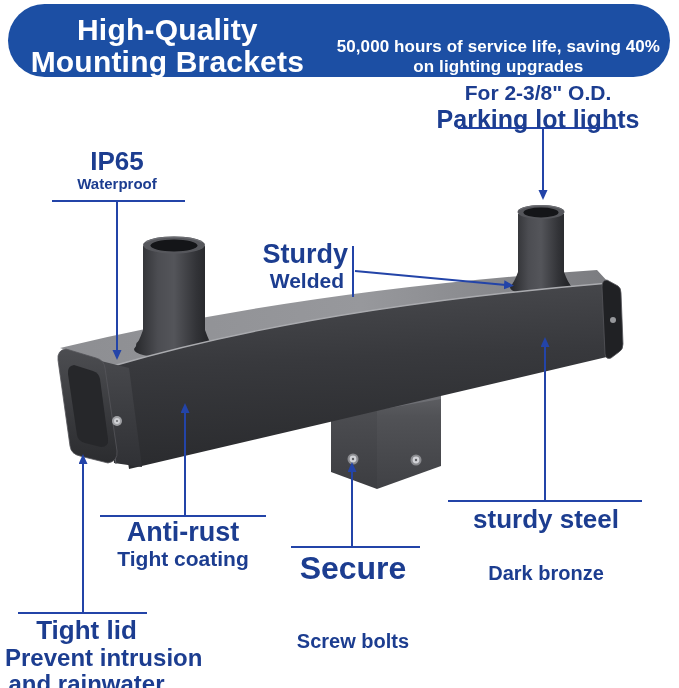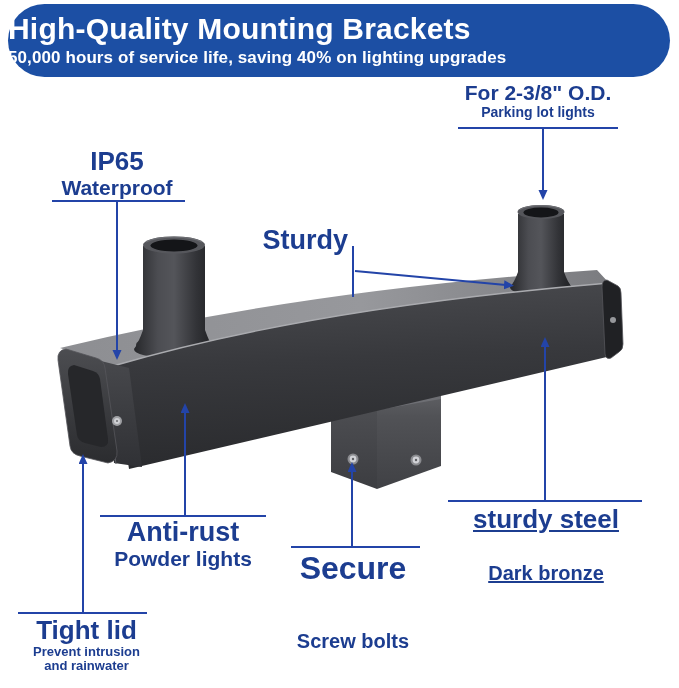--- a/index.html
+++ b/index.html
@@ -9,47 +9,47 @@
   }
   html,body{margin:0;padding:0;background:#ffffff;}
   .stage{
     position:relative;width:679px;height:688px;background:#ffffff;overflow:hidden;
     font-family:"Liberation Sans",sans-serif;
   }
   
   .banner{
     position:absolute;left:8px;top:4px;width:662px;height:73px;
     background:var(--banner-bg);border-radius:37px;
-    display:flex;flex-direction:column;align-items:flex-start;justify-content:center;
+    display:flex;flex-direction:row;align-items:flex-end;justify-content:center;
     color:#ffffff;text-align:center;
   }
   .banner-title{font-size:30px;font-weight:bold;line-height:1.05;letter-spacing:.2px;}
   .banner-subtitle{font-size:17px;font-weight:600;margin-top:4px;letter-spacing:.1px;}
   
   .art{position:absolute;left:0;top:0;}
   .leader{stroke:var(--leader-line);stroke-width:2;fill:none;}
   .arrhead{fill:var(--leader-line);}
   
   .label{position:absolute;color:var(--callout-text);text-align:center;font-weight:bold;line-height:1.12;}
   .label .l1{white-space:nowrap;}
   .label .l2,.label .l3{white-space:nowrap;}
   .pole-fit{left:426px;top:81px;width:224px;}
-  .pole-fit .l1{font-size:21px;} .pole-fit .l2{font-size:14px;}
+  .pole-fit .l1{font-size:21px;} .pole-fit .l2{font-size:25px;}
   .waterproof{left:38px;top:147px;width:158px;}
-  .waterproof .l1{font-size:26px;} .waterproof .l2{font-size:21px;}
-  .welded{left:238px;top:225px;width:110px;text-align:right;}
+  .waterproof .l1{font-size:26px;} .waterproof .l2{font-size:15px;}
+  .welded{left:238px;top:239px;width:110px;text-align:right;}
   .welded .l1{font-size:27px;} .welded .l2{font-size:21px;padding-right:4px;}
   .coating{left:93px;top:517px;width:180px;}
   .coating .l1{font-size:27px;} .coating .l2{font-size:21px;}
   .bolts{left:277px;top:551px;width:152px;}
   .bolts .l1{font-size:32px;} .bolts .l2{font-size:20px;margin-top:43px;}
-  .steel{left:450px;top:505px;width:192px;text-decoration:underline;}
+  .steel{left:450px;top:505px;width:192px;}
   .steel .l1{font-size:26px;} .steel .l2{font-size:20px;margin-top:28px;}
   .lid{left:5px;top:616px;width:163px;}
-  .lid .l1{font-size:26px;} .lid .l2,.lid .l3{font-size:13px;line-height:1.08;}
+  .lid .l1{font-size:26px;} .lid .l2,.lid .l3{font-size:24px;line-height:1.08;}
 </style>
 </head>
 <body>
 
 <div class="stage">
 
   <header class="banner">
     <div class="banner-title">High-Quality Mounting Brackets</div>
     <div class="banner-subtitle">50,000 hours of service life, saving 40% on lighting upgrades</div>
   </header>
@@ -181,25 +181,26 @@
     <div class="l2">Parking lot lights</div>
   </div>
 
   <div class="label waterproof">
     <div class="l1">IP65</div>
     <div class="l2">Waterproof</div>
   </div>
 
   <div class="label welded">
     <div class="l1">Sturdy</div>
+    <div class="l2">Welded</div>
   </div>
 
   <div class="label coating">
     <div class="l1">Anti-rust</div>
-    <div class="l2">Powder lights</div>
+    <div class="l2">Tight coating</div>
   </div>
 
   <div class="label bolts">
     <div class="l1">Secure</div>
     <div class="l2">Screw bolts</div>
   </div>
 
   <div class="label steel">
     <div class="l1">sturdy steel</div>
     <div class="l2">Dark bronze</div>

